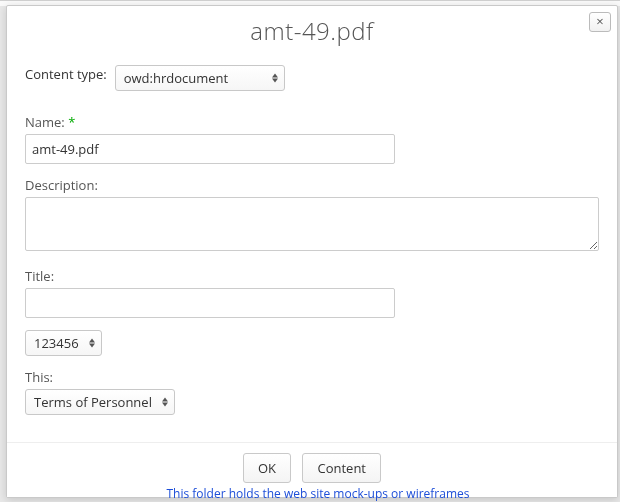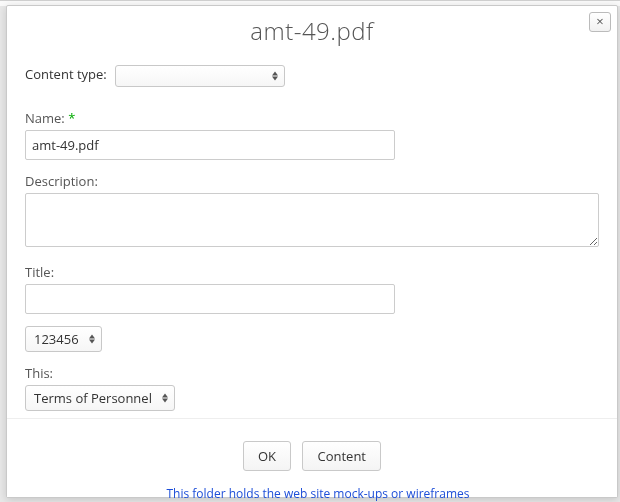--- a/index.html
+++ b/index.html
@@ -91,21 +91,21 @@
     text-align:center;
     border-top:1px solid #eee;
     background:#fff;
   }
   .btn {
     display:inline-block;
     border:1px solid #c9c9c9; border-radius:3px;
     background:linear-gradient(#fff,#f4f4f4);
     padding:5px 14px;
     font: inherit; color:#333;
-    cursor:pointer; margin:12px 4px;
+    cursor:pointer; margin:0 4px;
   }
   .bg-caption {
     position:absolute; left:0; right:0; bottom:0;
     text-align:center; color:#1d4ed8; font-size:12px;
     white-space:nowrap; overflow:hidden;padding-left:16px;
   }
 </style>
 </head>
 <body>
 
@@ -118,20 +118,21 @@
       <span>×</span>
     </div>
     <div class="dialog-title">amt-49.pdf</div>
   </div>
 
   <div class="dialog-body">
 
     <div class="row-inline">
       <span>Content type:</span>
       <div class="select wide">
+        <span>owd:hrdocument</span>
         <span class="caret">
             <span class="up"></span>
             <span class="dn"></span>
           </span>
       </div>
     </div>
 
     <div class="field">
       <label>
         <span>Name:</span>

